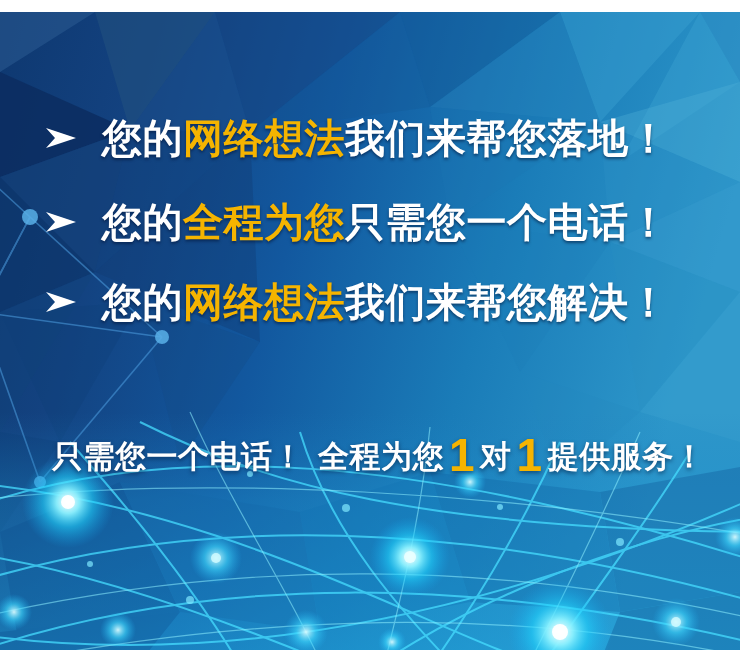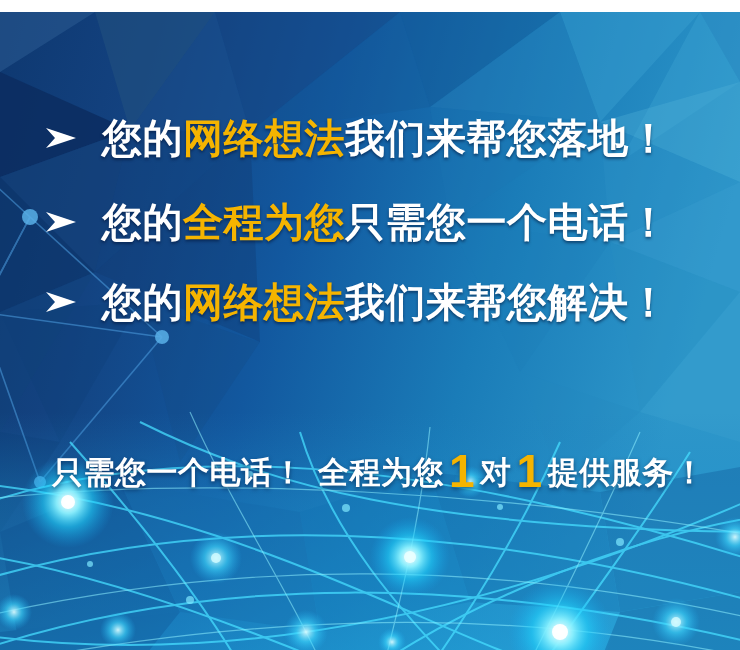--- a/index.html
+++ b/index.html
@@ -74,21 +74,21 @@
     position: absolute;
     left: 52px;
     font-size: 31px;
     font-weight: 700;
     color: #ffffff;
     white-space: nowrap;
     letter-spacing: 0.5px;
     text-shadow: 0 2px 4px rgba(0,24,60,0.6);
   }
   .subline.s1 { top: 360px; }
-  .subline.s2 { top: 440px; text-align: center; }
+  .subline.s2 { top: 424px; text-align: center; }
 
   .big-num {
     color: #f5b400;
     font-size: 46px;
     font-weight: 700;
     line-height: 0.8;
     vertical-align: -4px;
     padding: 0 5px;
     text-shadow: 0 2px 4px rgba(0,24,60,0.55);
   }

